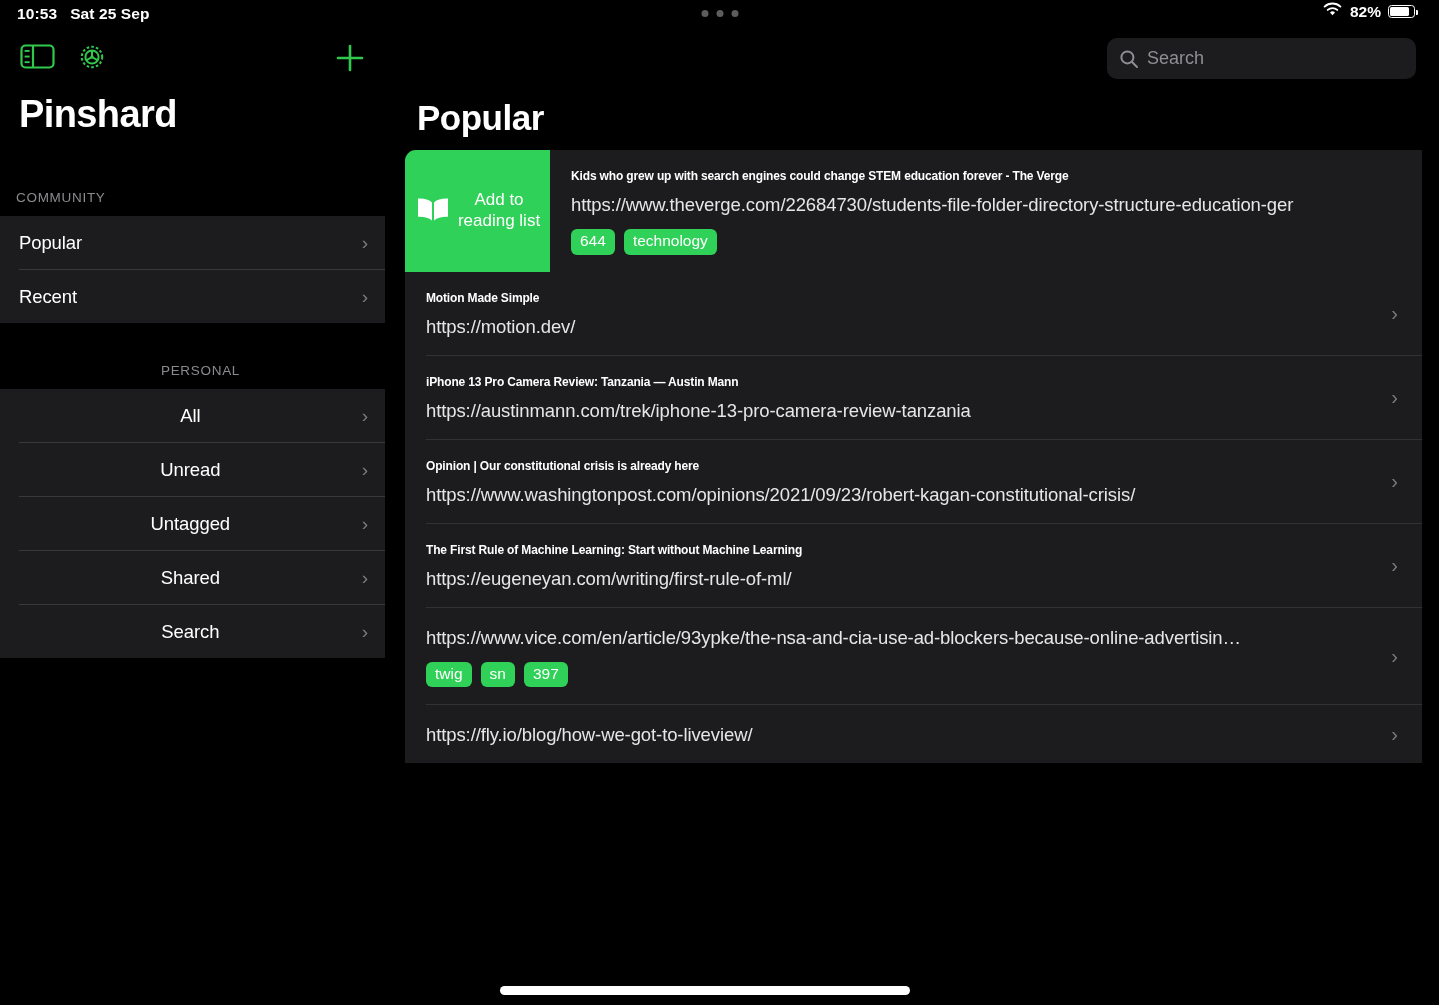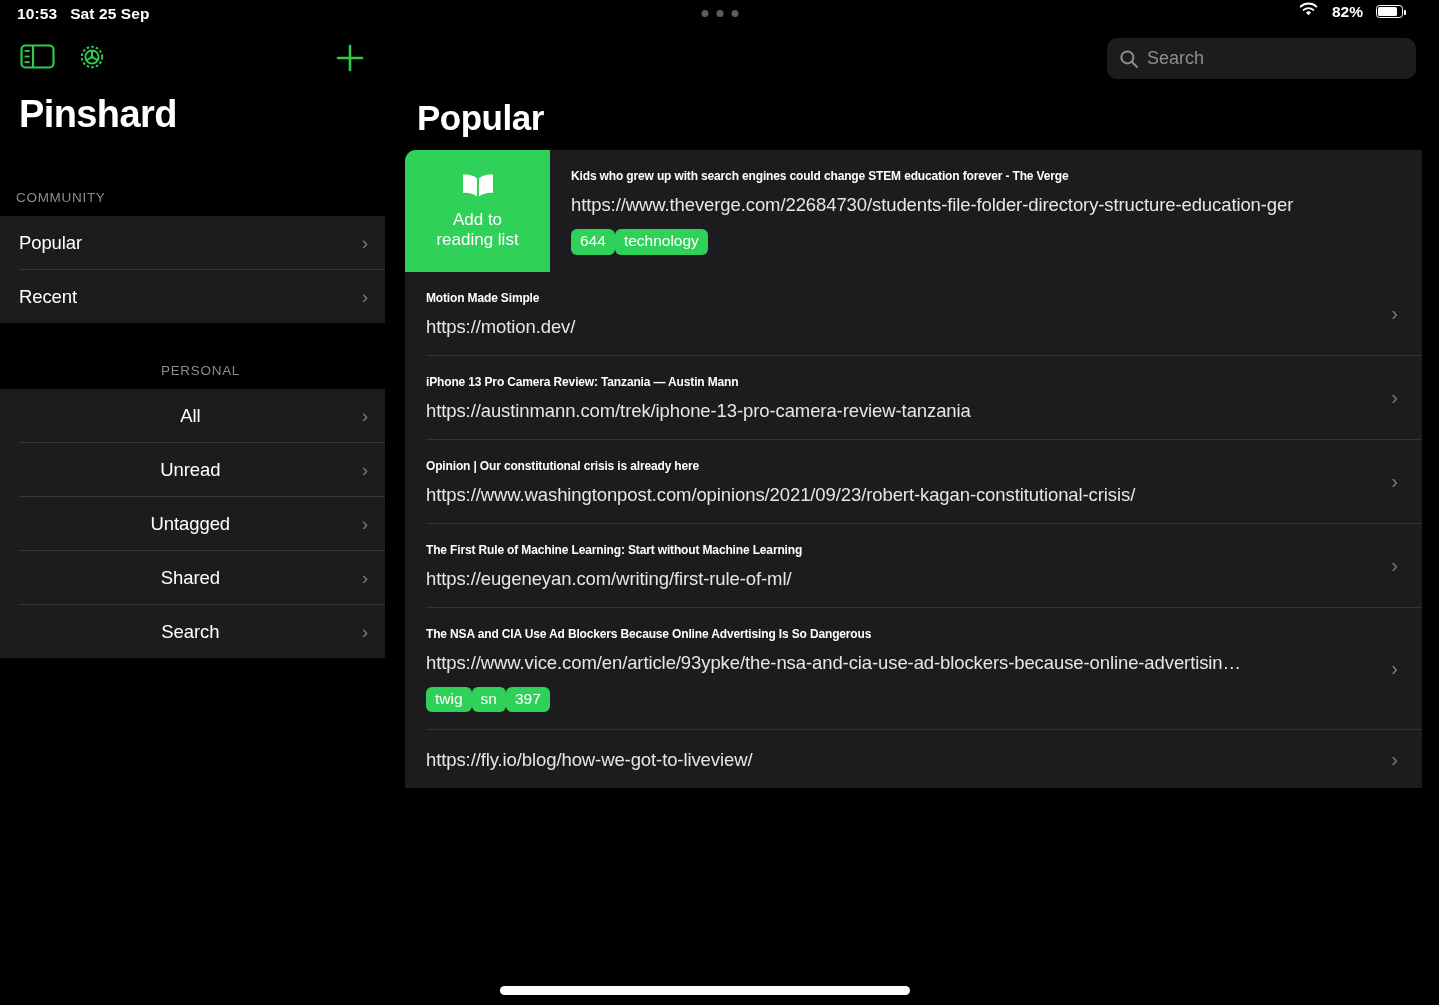--- a/index.html
+++ b/index.html
@@ -19,22 +19,22 @@
   }
   .status-left { display:flex; align-items:center; gap:13px; margin-left:17px; }
   .status-time { font-size:15.5px; font-weight:bold; letter-spacing:.1px; }
   .status-date { font-size:15.5px; font-weight:bold; letter-spacing:.1px; }
   .status-dots {
     position:absolute; left:50%; transform:translateX(-50%);
     display:flex; gap:8px; top:10px;
   }
   .status-dots i { width:7px; height:7px; border-radius:50%; background:#5d5d5d; display:block; }
   .status-right {
-    position:absolute; right:36px; top:2px;
-    display:flex; align-items:center; gap:13px;text-align:center;
+    position:absolute; right:24px; top:2px;
+    display:flex; align-items:center; gap:7px;text-align:center;
   }
   .status-batt-txt { font-size:15.5px; font-weight:bold; }
   .battery {
     width:27px; height:13px; border:1.6px solid #fff; border-radius:3.5px;
     position:relative; display:flex; align-items:center; padding:1.4px;
   }
   .battery::after {
     content:""; position:absolute; right:-4px; top:4px;
     width:2px; height:5px; background:#fff; border-radius:0 1px 1px 0;
   }
@@ -97,36 +97,36 @@
   .list {
     position:absolute; left:0px; top:150px; width:1017px;
     background:#1c1c1e; border-radius:11px 0 0 0; overflow:hidden;
   }
   .row {
     position:relative; background:#1c1c1e;
     display:flex; align-items:stretch; cursor:pointer;
   }
   .swipe-action {
     width:145px; background:#30d158; flex:0 0 145px;
-    display:flex; flex-direction:column; align-items:center; justify-content:center;
+    display:flex; align-items:center; justify-content:center;
     color:#fff; gap:7px; cursor:pointer;
   }
   .swipe-action .salbl {
     font-size:17px; line-height:1.22; text-align:center; font-weight:400;
   }
   .row-body { flex:1; padding:19px 0 17px 21px; min-width:0; position:relative; }
   .row-title {
     font-size:12px; font-weight:bold; color:#fff; letter-spacing:-.15px;
     white-space:nowrap; margin-bottom:11px;
   }
   .row-url {
     font-size:18.5px; color:#e6e6e8; letter-spacing:-.1px;
     white-space:nowrap; overflow:hidden;
   }
-  .row-tags { display:flex; margin-top:13px; }
+  .row-tags { display:flex; gap:9px; margin-top:13px; }
   .tag {
     background:#30d158; color:#fff; font-size:15.5px;
     padding:3px 9px 4px; border-radius:6px; line-height:1.2;
   }
   .row-chev {
     position:absolute; right:24px; top:50%; transform:translateY(-50%);
     color:#7c7c80; font-size:20px; line-height:1;
   }
   .row-sep { height:1px; background:#323234; margin-left:21px; }
 
@@ -314,21 +314,20 @@
         <div class="row-body">
           <div class="row-title">The First Rule of Machine Learning: Start without Machine Learning</div>
           <div class="row-url">https://eugeneyan.com/writing/first-rule-of-ml/</div>
           <span class="row-chev">›</span>
         </div>
       </div>
       <div class="row-sep"></div>
 
       <div class="row">
         <div class="row-body">
-          <div class="row-title">The NSA and CIA Use Ad Blockers Because Online Advertising Is So Dangerous</div>
           <div class="row-url">https://www.vice.com/en/article/93ypke/the-nsa-and-cia-use-ad-blockers-because-online-advertisin…</div>
           <div class="row-tags">
             <span class="tag">twig</span>
             <span class="tag">sn</span>
             <span class="tag">397</span>
           </div>
           <span class="row-chev">›</span>
         </div>
       </div>
       <div class="row-sep"></div>

